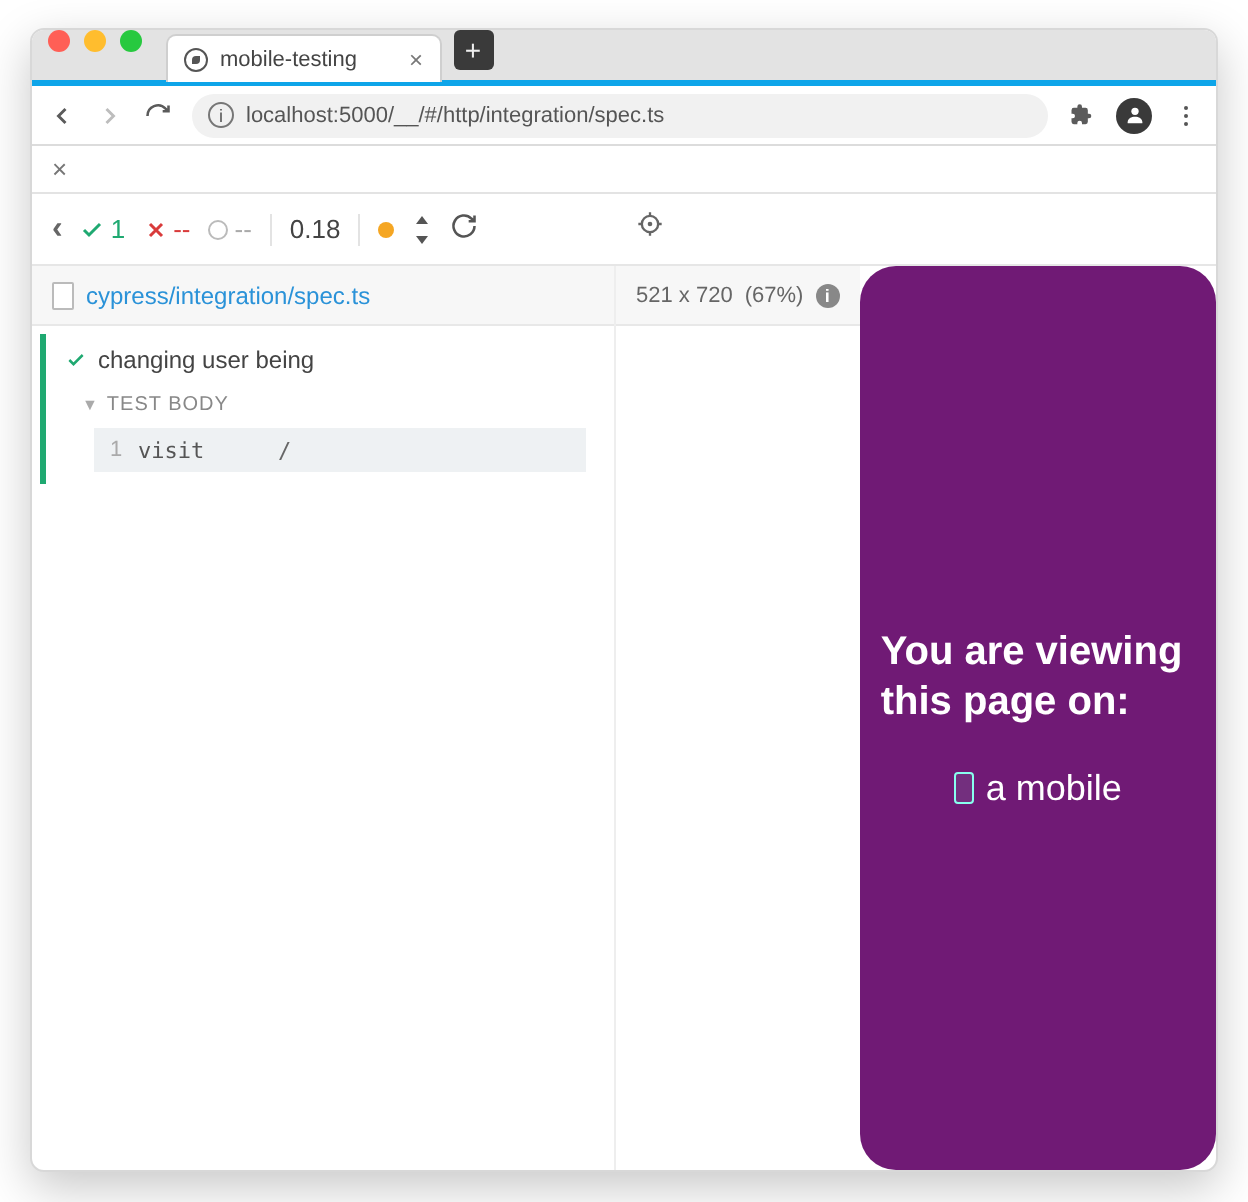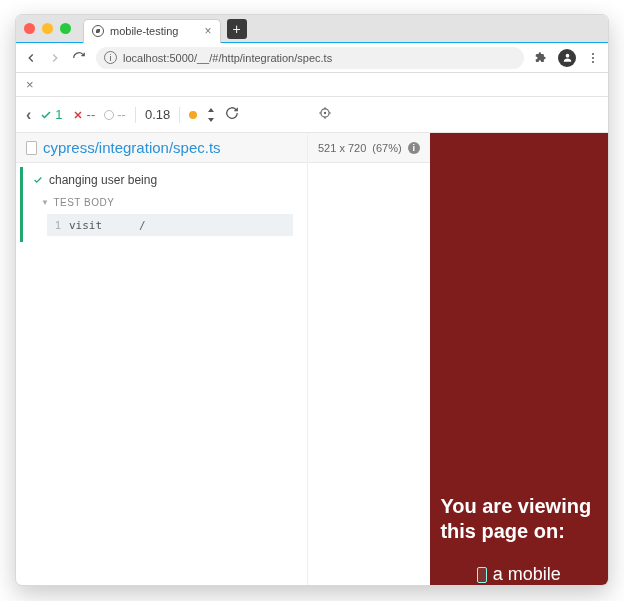--- a/index.html
+++ b/index.html
@@ -1,20 +1,20 @@
 <!DOCTYPE html>
 <html><head>
 <meta charset="utf-8">
 <style>
 * { box-sizing: border-box; margin: 0; padding: 0; }
 body { font-family: -apple-system, BlinkMacSystemFont, "Segoe UI", Helvetica, Arial, sans-serif; background: #fff; width: 624px; height: 601px; overflow: hidden; }
 .window { width: 594px; height: 572px; margin: 14px auto 0; border: 1px solid #d8d8d8; border-radius: 7px; box-shadow: 0 8px 24px rgba(0,0,0,0.22); overflow: hidden; display: flex; flex-direction: column; background: #fff; }
 
 
-.titlebar { height: 28px; background: #e3e3e3; display: flex; align-items: center; padding: 0 8px; border-bottom: 1px solid #0ea5e9; }
+.titlebar { height: 28px; background: #e3e3e3; display: flex; align-items: flex-start; padding: 0 8px; border-bottom: 3px solid #0ea5e9; }
 .traffic { display: flex; gap: 7px; }
 .tl { width: 11px; height: 11px; border-radius: 50%; }
 .tl.red { background: #ff5f56; }
 .tl.yel { background: #ffbd2e; }
 .tl.grn { background: #27c93f; }
 .tab { margin-left: 12px; background: #fff; border: 1px solid #cfcfcf; border-bottom: none; border-radius: 5px 5px 0 0; height: 24px; display: flex; align-items: center; padding: 0 8px; gap: 6px; font-size: 11px; color: #444; position: relative; top: 2px; }
 .tab .fav { width: 12px; height: 12px; border-radius: 50%; border: 1.5px solid #555; display: flex; align-items: center; justify-content: center; }
 .tab .fav::after { content:""; width:4px; height:4px; background:#555; border-radius:2px 0 2px 0; }
 .tab .closex { margin-left: 20px; font-size: 12px; color: #777; }
 .newtab { margin-left: 6px; width: 20px; height: 20px; background: #3a3a3a; color: #eee; border-radius: 3px; font-size: 14px; display:flex; align-items:center; justify-content:center; }
@@ -45,36 +45,36 @@
 .divider { width:1px; height: 16px; background:#e3e3e3; }
 .amber-dot { width: 8px; height: 8px; background: #f5a623; border-radius: 50%; }
 .reload { width: 14px; height: 14px; }
 .cy-url { flex: 1; display: flex; align-items: center; padding: 0 10px; gap: 10px; }
 .target { width: 14px; height: 14px; }
 .urlbox { flex: 1; background: #fff; border: 1px solid #e2e2e2; border-radius: 14px; height: 22px; padding: 0 10px; font-size: 11px; color: #555; display:flex; align-items:center; }
 
 
 .cy-body { flex: 1; display: flex; overflow: hidden; }
 .left-pane { width: 292px; border-right: 1px solid #eee; display: flex; flex-direction: column; overflow: hidden; }
-.spec-file { height: 30px; background: #f7f7f7; border-bottom: 1px solid #e8e8e8; display: flex; align-items: center; padding: 0 10px; gap: 6px; font-size: 15px; color: #2a92d8; }
+.spec-file { height: 30px; background: #f7f7f7; border-bottom: 1px solid #e8e8e8; display: flex; align-items: center; padding: 0 10px; gap: 6px; font-size: 12px; color: #2a92d8; }
 .file-ico { width: 11px; height: 14px; border: 1px solid #bbb; border-radius: 1px; background:#fff; }
 .suite { padding: 6px 10px; border-left: 3px solid #1fa971; margin: 4px 4px 0 4px; }
 .suite-title { display:flex; align-items:center; gap:6px; font-size: 12px; color:#444; }
 .suite-title svg { width:10px; height:10px; color:#1fa971; }
 .test-body { margin-top: 10px; font-size: 10px; color: #888; letter-spacing: 0.5px; display:flex; align-items:center; gap:4px; padding-left:8px; }
 .tri { font-size:8px; color:#aaa; }
 .cmd-row { margin: 6px 0 0 14px; background: #eef1f3; height: 22px; display: flex; align-items: center; font-size: 11px; }
 .cmd-num { width: 22px; text-align:center; color:#aaa; }
 .cmd-name { font-family: ui-monospace, Menlo, monospace; color:#555; width: 70px; }
 .cmd-arg { font-family: ui-monospace, Menlo, monospace; color:#666; }
 
 .right-pane { flex: 1; display: flex; flex-direction: row; }
 .vp-info { height: 30px; background: #f7f7f7; border-bottom: 1px solid #e8e8e8; display: flex; align-items: center; justify-content: flex-end; padding: 0 10px; font-size: 11px; color: #666; gap: 6px; }
 .info-dot { width: 12px; height: 12px; border-radius:50%; background:#888; color:#fff; font-size:9px; display:flex; align-items:center; justify-content:center; font-weight:700; }
-.aut { flex: 1; background: #7f1d1d; display: flex; align-items: flex-end; justify-content: center; }
+.aut { flex: 1; background: #701a75; display: flex; align-items: center; justify-content: center; border-radius: 18px; }
 .aut-inner { width: 88%; color: #fff; }
 .aut-h { font-size: 20px; font-weight: 700; line-height: 1.25; }
 .device { margin-top: 20px; text-align:center; display:flex; align-items:center; justify-content:center; gap:6px; font-size: 18px; }
 .phone-ico { width: 10px; height: 16px; border: 1.3px solid #8fe; border-radius: 2px; background: rgba(143,238,204,0.1); }
 </style>
 </head>
 <body>
 
 <div class="window">
 

